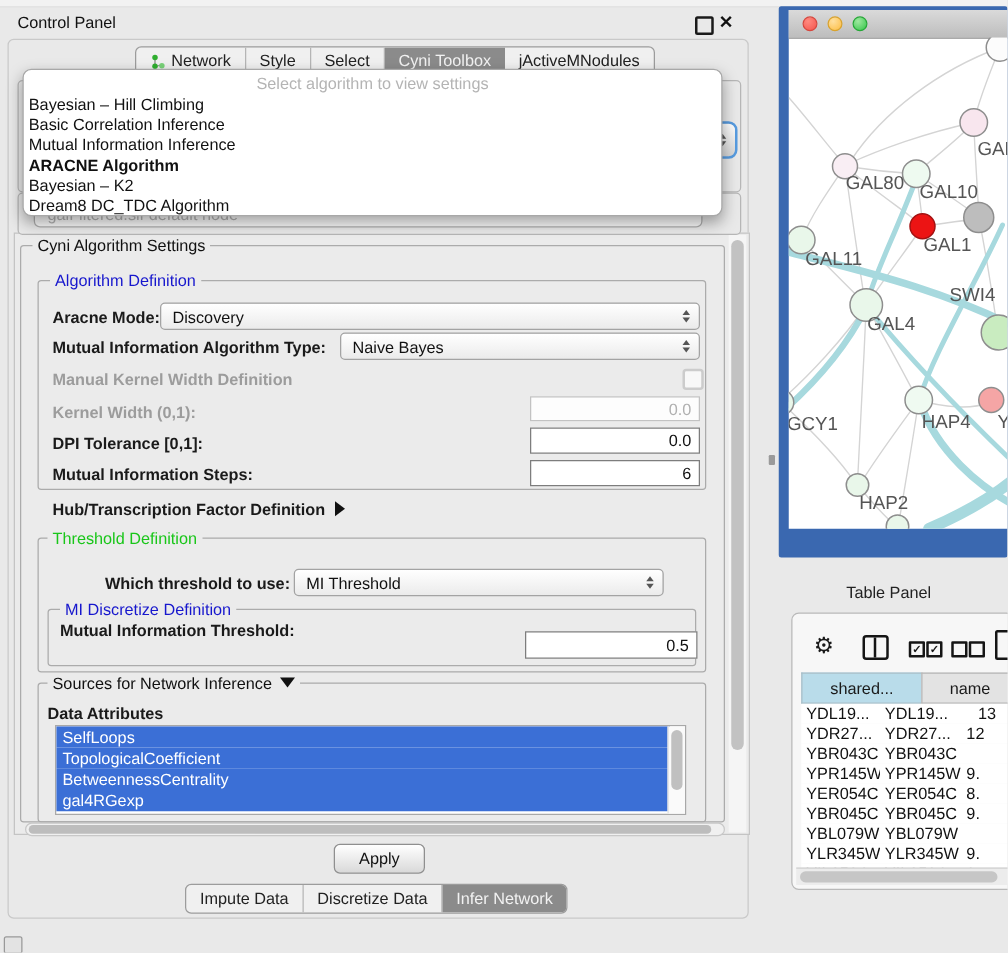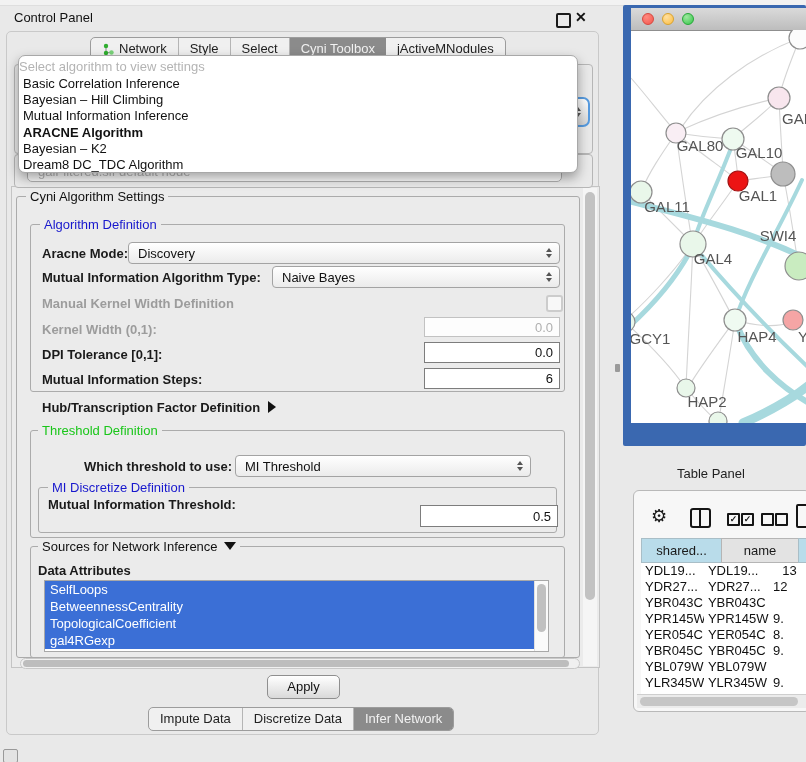--- a/index.html
+++ b/index.html
@@ -20,36 +20,36 @@
   #cp-title{left:14px;top:10px;font-size:13px;color:#111;}
   #float-btn{left:556px;top:13px;width:11px;height:11px;border:2px solid #1a1a1a;border-radius:2px;background:transparent;}
   #close-btn{left:575px;top:9px;font-size:14px;font-weight:bold;color:#111;}
   #panel-outline{left:6px;top:31px;width:591px;height:702px;border:1px solid #c9c9c9;border-radius:5px;background:#e9e9e9;}
 
   
   .tabbar{display:flex;height:22px;border:1px solid #9c9c9c;border-radius:5px;background:#f0f0f0;overflow:hidden;z-index:5;}
   .tab{display:flex;align-items:center;gap:5px;padding:0 11px;font-size:13px;color:#222;line-height:22px;border-right:1px solid #b5b5b5;cursor:default;white-space:nowrap;}
   .tab:last-child{border-right:none;}
   .tab.selected{background:#8b8b8b;color:#f2f2f2;border-right:none;}
-  #top-tabs{left:90px;top:37px;}
+  #top-tabs{left:108px;top:37px;}
   #bottom-tabs{left:148px;top:707px;}
 
   
   .ghostbox{border:1px solid #b6b6b6;border-radius:4px;background:#e9e9e9;z-index:1;}
   #ghost1{left:14px;top:64px;width:577px;height:88px;}
   #ghost2{left:14px;top:154px;width:577px;height:32px;}
   #focus-stepper{left:565px;top:97px;width:21px;height:26px;border:2px solid #579bdf;border-radius:7px;
     background:linear-gradient(#ffffff,#d5d5d5);z-index:2;display:flex;flex-direction:column;align-items:center;justify-content:center;gap:2px;}
   #hidden-combo{left:27px;top:159px;width:535px;height:23px;border:1px solid #b0b0b0;border-radius:5px;background:#fbfbfb;z-index:2;
     font-size:13px;color:#b5b5b5;line-height:23px;padding-left:10px;box-sizing:border-box;}
 
   
   #algo-popup{left:18px;top:55px;width:560px;height:118px;background:#fff;border:1px solid #a8a8a8;border-radius:7px;
     box-shadow:0 5px 12px rgba(0,0,0,.35);z-index:30;box-sizing:border-box;}
-  #algo-placeholder{font-size:13px;color:#b4b4b4;margin-top:3px;height:17px;}
+  #algo-placeholder{text-align:center;font-size:13px;color:#b4b4b4;margin-top:3px;height:17px;}
   .algo-item{font-size:13px;color:#111;line-height:16.2px;padding-left:4px;white-space:nowrap;}
   .algo-item.hl{font-weight:bold;}
 
   
   #settings-bg{left:11px;top:186px;width:589px;height:482px;background:#ebebeb;border:1px solid #c4c4c4;box-sizing:border-box;}
   .groupbox{position:absolute;border:1px solid #ababab;border-radius:3px;}
   .legend{position:absolute;font-size:13px;background:#ebebeb;padding:0 4px;white-space:nowrap;}
   .legend.blue{color:#1717cd;}
   .legend.green{color:#19c619;}
   .combo{position:absolute;height:22px;border:1px solid #a3a3a3;border-radius:4px;background:linear-gradient(#ffffff,#ebebeb);
@@ -151,22 +151,22 @@
 <div id="focus-stepper" class="abs">
   <span class="tri-up"></span>
   <span class="tri-down"></span>
 </div>
 <div id="ghost2" class="abs ghostbox"></div>
 <div id="hidden-combo" class="abs">galFiltered.sif default node</div>
 
 <div id="algo-popup" class="abs">
   <div id="algo-placeholder">Select algorithm to view settings</div>
   <div id="algo-list">
+      <div class="algo-item">Bayesian – Hill Climbing</div>
       <div class="algo-item">Basic Correlation Inference</div>
-      <div class="algo-item">Bayesian – Hill Climbing</div>
       <div class="algo-item">Mutual Information Inference</div>
       <div class="algo-item hl">ARACNE Algorithm</div>
       <div class="algo-item">Bayesian – K2</div>
       <div class="algo-item">Dream8 DC_TDC Algorithm</div>
     </div>
 </div>
 
 <div id="settings-bg" class="abs"></div>
 
 <div class="groupbox" style="left:16px;top:196px;width:562px;height:460px;"></div>
@@ -228,22 +228,22 @@
 
 <div class="groupbox" style="left:30px;top:546px;width:533px;height:110px;"></div>
 <div class="legend abs" style="left:38px;top:539px;color:#111;">
   <span>Sources for Network Inference</span><span class="arrow-down"></span>
 </div>
 <div class="abs txt13 bold" style="left:38px;top:563px;">Data Attributes</div>
 
 <div id="attr-list" class="abs">
   <div id="attr-items">
       <div class="attr-item">SelfLoops</div>
+      <div class="attr-item">TopologicalCoefficient</div>
       <div class="attr-item">BetweennessCentrality</div>
-      <div class="attr-item">TopologicalCoefficient</div>
       <div class="attr-item">gal4RGexp</div>
     </div>
   <div id="attr-vscroll">
       <div id="attr-thumb"></div>
     </div>
 </div>
 
 <div id="settings-hscroll" class="abs">
     <div id="settings-hthumb"></div>
   </div>
@@ -349,21 +349,21 @@
 <div id="cols-icon" class="abs">
     <div></div>
   </div>
 <div class="chk" style="left:727px;top:513px;">✓</div>
 <div class="chk" style="left:741px;top:513px;">✓</div>
 <div class="chk" style="left:761px;top:513px;"></div>
 <div class="chk" style="left:775px;top:513px;"></div>
 <div id="page-icon" class="abs"></div>
 
 <div id="tbl-header" class="abs">
-    <div class="hcell blue" style="width: 80px;">shared...</div>
+    <div class="hcell blue" style="width: 96px;">shared...</div>
     <div class="hcell gray" style="width: 77px;">name</div>
     <div class="hcell blue" style="width: 40px;">A</div>
   </div>
 <div id="tbl-body" class="abs">
     <div class="trow">
       <div class="tcell" style="width: 72px; padding-left: 4px;">YDL19...</div>
       <div class="tcell" style="width: 77px; padding-left: 4px;">YDL19...</div>
       <div class="tcell" style="width: 40px; padding-left: 2px; text-align: center;">13</div>
     </div>
     <div class="trow">

